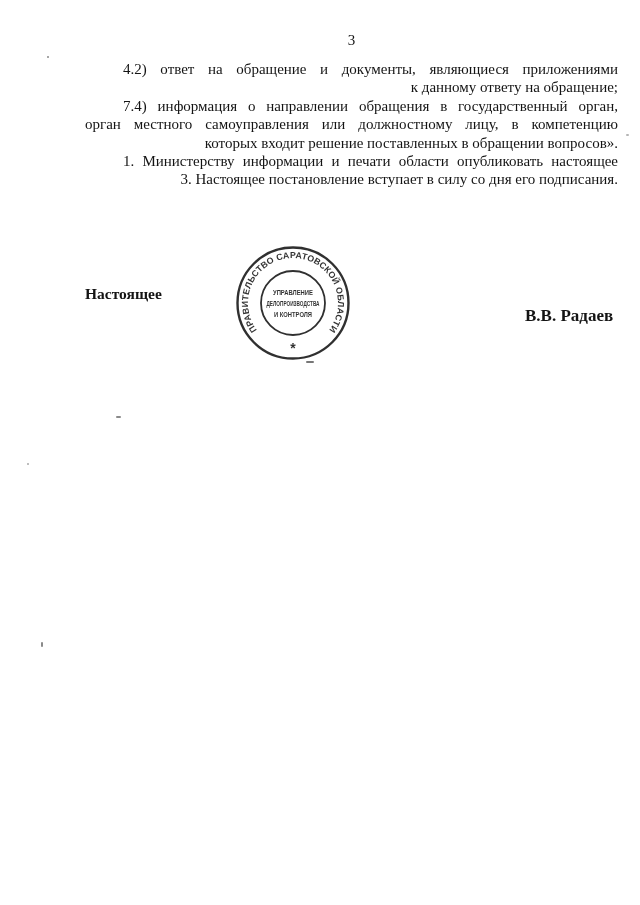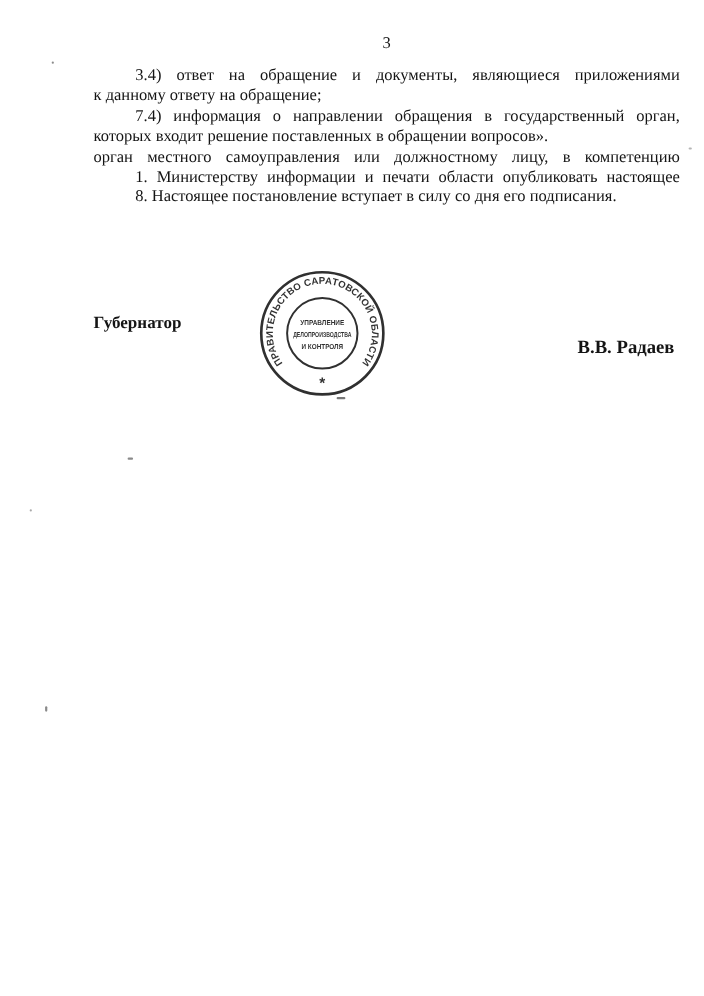--- a/index.html
+++ b/index.html
@@ -25,21 +25,21 @@
     font-size: 15px;
   }
   .body-text {
     position: absolute;
     top: 60px;
     left: 85px;
     width: 533px;
     font-size: 15px;
     line-height: 18.4px;
   }
-  .line { text-align: left; }
+  .line { text-align: right; }
   .line.j {
     text-align: justify;
     text-align-last: justify;
   }
   .line.indent { text-indent: 38px; }
   .sig-title {
     position: absolute;
     left: 85px;
     top: 283px;
     font-size: 15.5px;
@@ -76,31 +76,31 @@
   .speck.s6 { left: 306px; top: 361px; width: 8px; height: 2px; background:#777; }
 </style>
 </head>
 <body>
 
 <div class="page">
 
   <div class="page-number">3</div>
 
   <div class="body-text">
-    <div class="line indent j">3.4) ответ на обращение и документы, являющиеся приложениями</div>
+    <div class="line indent j">4.2) ответ на обращение и документы, являющиеся приложениями</div>
     <div class="line">к данному ответу на обращение;</div>
     <div class="line indent j">7.4) информация о направлении обращения в государственный орган,</div>
+    <div class="line j">орган местного самоуправления или должностному лицу, в компетенцию</div>
     <div class="line">которых входит решение поставленных в обращении вопросов».</div>
-    <div class="line j">орган местного самоуправления или должностному лицу, в компетенцию</div>
     <div class="line indent j">1. Министерству информации и печати области опубликовать настоящее</div>
-    <div class="line indent">8. Настоящее постановление вступает в силу со дня его подписания.</div>
+    <div class="line indent">3. Настоящее постановление вступает в силу со дня его подписания.</div>
   </div>
 
   <div class="sig-title">
-    <div>Губернатор</div>
+    <div>Настоящее</div>
   </div>
 
   <div class="sig-name">В.В. Радаев</div>
 
   <svg class="stamp" viewBox="-61 -61 122 122" xmlns="http://www.w3.org/2000/svg">
     <circle cx="0" cy="0" r="55.5" fill="none" stroke="#1f1f1f" stroke-width="2.4"></circle>
     <circle cx="0" cy="0" r="32" fill="none" stroke="#1f1f1f" stroke-width="1.8"></circle>
     <path id="ringPath" d="M -31.82 31.82 A 45 45 0 1 1 31.82 31.82" fill="none" stroke="none"></path>
     <text font-size="8.8" letter-spacing="0.2" fill="#1f1f1f" text-anchor="middle">
       <textPath href="#ringPath" startOffset="50%">ПРАВИТЕЛЬСТВО САРАТОВСКОЙ ОБЛАСТИ</textPath>

